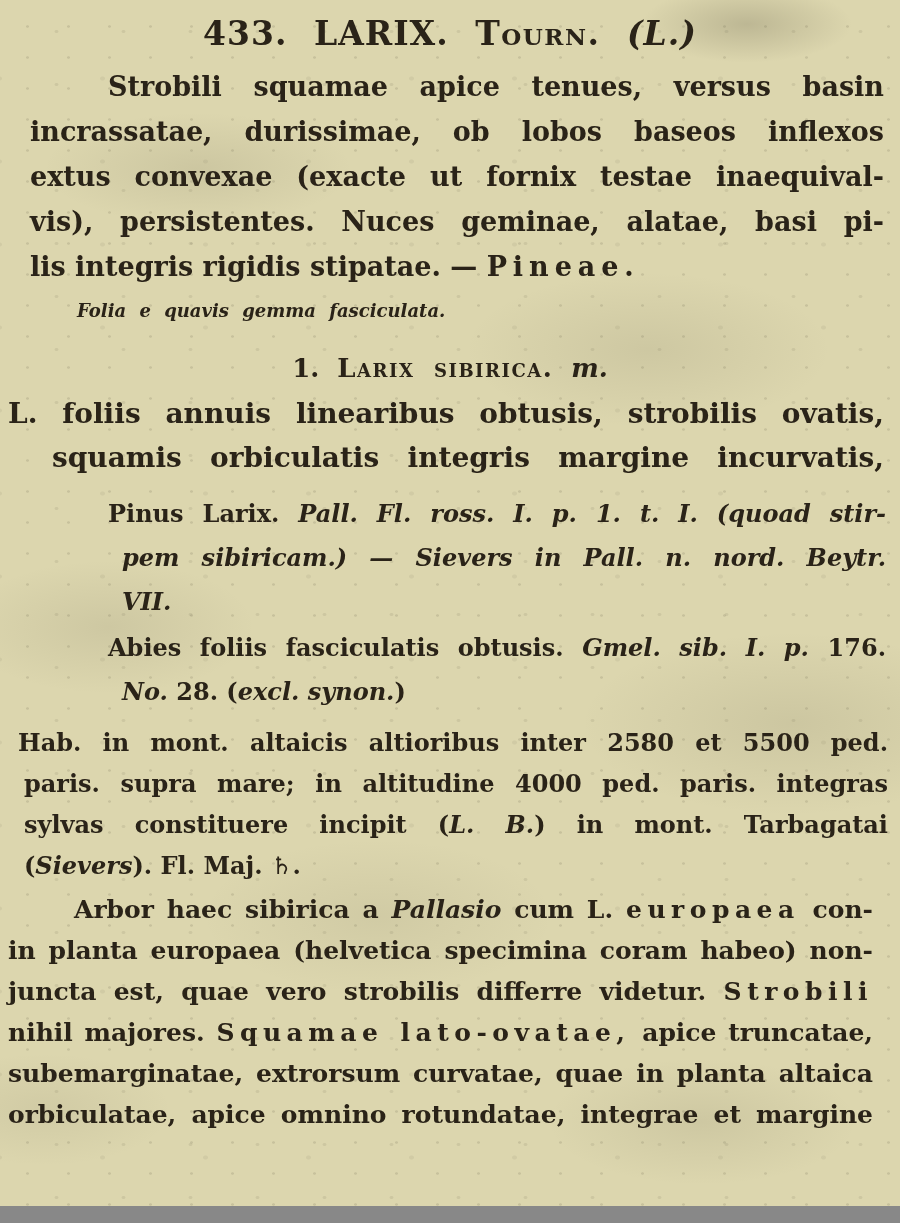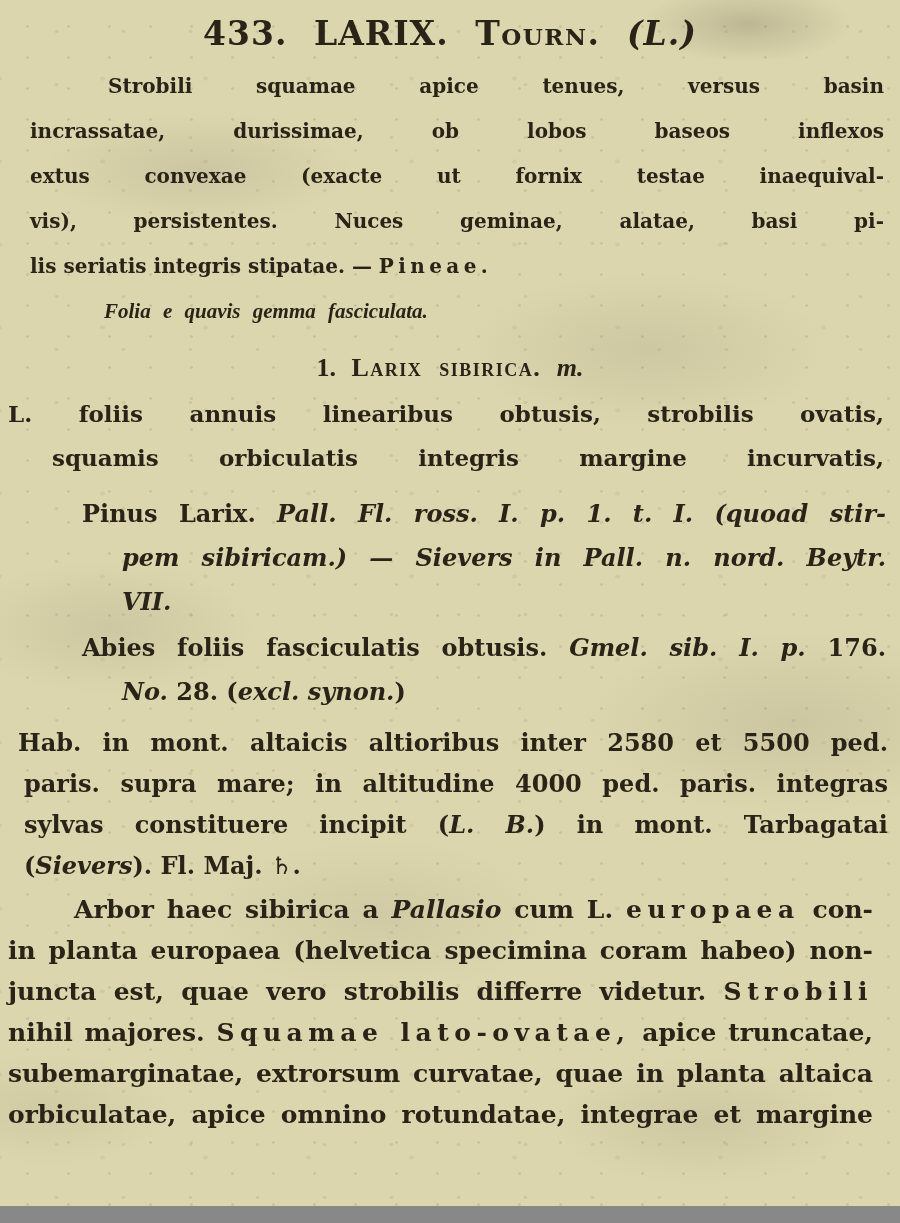--- a/index.html
+++ b/index.html
@@ -51,36 +51,36 @@
   .s-sc  { font-variant-caps: small-caps; letter-spacing: 1.5px; }
   .s-sp  { letter-spacing: .22em; }
   .s-sym { font-family:"DejaVu Sans", sans-serif; font-weight:bold; }
 
   .b-title { margin-top:14px; font-size:33px; word-spacing:14px; letter-spacing:1px; }
   .b-title .line { text-align:center; }
 
   .b-subtitle { margin-top:7px; font-size:28px; word-spacing:9px; }
   .b-subtitle .line { text-align:center; }
 
-  .b-genus-desc { margin-top:11px; font-size:20px; line-height:45px; padding:0 16px 0 30px; }
+  .b-genus-desc { margin-top:11px; font-size:27px; line-height:45px; padding:0 16px 0 30px; }
   .b-genus-desc .line.l0 { text-indent:78px; }
 
-  .b-motto { margin-top:1px; font-size:21px; line-height:42px; padding-left:104px; word-spacing:7px;font-family:Liberation Serif, serif; }
+  .b-motto { margin-top:1px; font-size:18px; line-height:42px; padding-left:77px; word-spacing:7px; }
   .b-motto .line { text-align:left; }
 
   .b-species-head { margin-top:21px; font-size:26px; word-spacing:9px; }
-  .b-species-head .line { text-align:center;font-family:Liberation Serif, serif; }
+  .b-species-head .line { text-align:center; }
 
-  .b-species-desc { margin-top:9px; font-size:23px; line-height:44px; padding-right:16px; }
+  .b-species-desc { margin-top:9px; font-size:28px; line-height:44px; padding-right:16px; }
   .b-species-desc .line { padding-left:52px; }
   .b-species-desc .line.l0 { padding-left:8px; }
 
   .b-synonym { margin-top:12px; font-size:24px; line-height:44px; padding-right:14px; }
   .b-synonym .line { padding-left:122px; }
-  .b-synonym .line.l0 { padding-left:82px; }
+  .b-synonym .line.l0 { padding-left:108px; }
   .b-synonym + .b-synonym { margin-top:2px; }
 
   .b-habitat { margin-top:8px; font-size:24px; line-height:41px; padding-right:12px; }
   .b-habitat .line { padding-left:24px; }
   .b-habitat .line.l0 { padding-left:18px; }
 
   .b-discussion { margin-top:2px; font-size:25px; line-height:41px; padding:0 27px 0 8px; }
   .b-discussion .line.l0 { text-indent:66px; }
 </style>
 </head>
@@ -89,21 +89,21 @@
 <div id="page" style="--paper: #dcd6ae; --ink: #2a2318;">
   <main id="text-column">
       <div class="block b-title">
         <div class="line l0"><span class="seg">433. LARIX. </span><span class="seg s-sc">Tourn.</span><span class="seg"> </span><span class="seg s-i">(L.)</span></div>
       </div>
       <div class="block b-genus-desc">
         <div class="line just l0"><span class="seg">Strobili squamae apice tenues, versus basin</span></div>
         <div class="line just"><span class="seg">incrassatae, durissimae, ob lobos baseos inflexos</span></div>
         <div class="line just"><span class="seg">extus convexae (exacte ut fornix testae inaequival-</span></div>
         <div class="line just"><span class="seg">vis), persistentes. Nuces geminae, alatae, basi pi-</span></div>
-        <div class="line"><span class="seg">lis seriatis integris stipatae. — </span><span class="seg s-sp">Pineae.</span></div>
+        <div class="line"><span class="seg">lis integris rigidis stipatae. — </span><span class="seg s-sp">Pineae.</span></div>
       </div>
       <div class="block b-motto">
         <div class="line l0"><span class="seg s-i">Folia e quavis gemma fasciculata.</span></div>
       </div>
       <div class="block b-species-head">
         <div class="line l0"><span class="seg">1. </span><span class="seg s-sc">Larix sibirica.</span><span class="seg"> </span><span class="seg s-i">m.</span></div>
       </div>
       <div class="block b-species-desc">
         <div class="line just l0"><span class="seg">L. foliis annuis linearibus obtusis, strobilis ovatis,</span></div>
         <div class="line just"><span class="seg">squamis orbiculatis integris margine incurvatis,</span></div>

